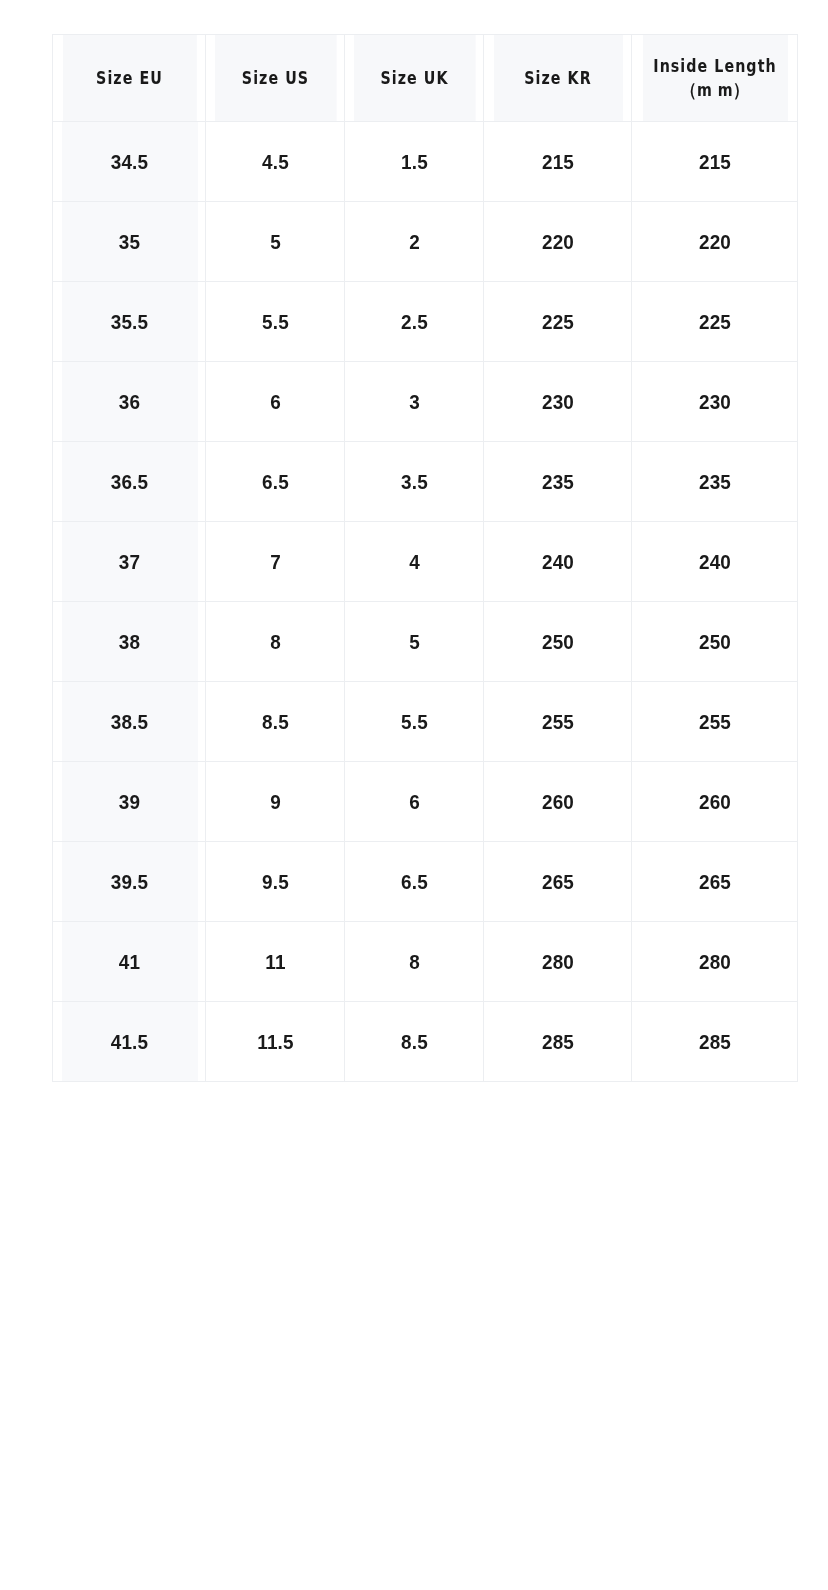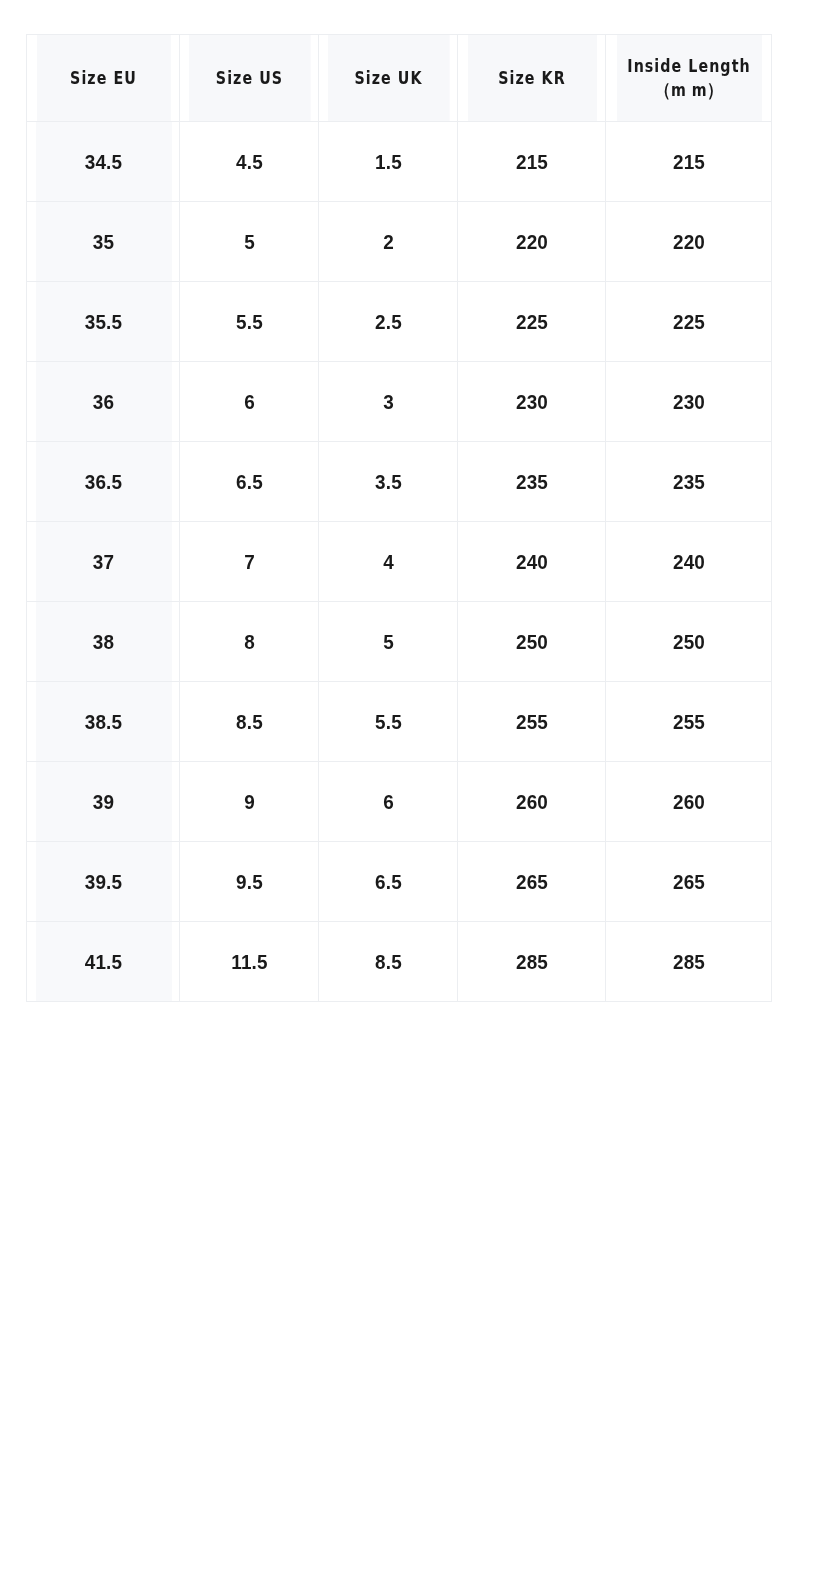--- a/index.html
+++ b/index.html
@@ -15,21 +15,21 @@
   }
   .page {
     position: relative;
     width: 828px;
     height: 1590px;
     background: #ffffff;
     overflow: hidden;
   }
   .table-wrap {
     position: absolute;
-    left: 26px;
+    left: 52px;
     top: 34px;
     width: 745px;
   }
   table.size-table {
     width: 745px;
     border-collapse: collapse;
     table-layout: fixed;
     background: #ffffff;
   }
   table.size-table col.c0 { width: 153px; }
@@ -174,20 +174,27 @@
             <td>260</td>
           </tr>
           <tr>
             <td class="col-eu">39.5</td>
             <td>9.5</td>
             <td>6.5</td>
             <td>265</td>
             <td>265</td>
           </tr>
           <tr>
+            <td class="col-eu">41</td>
+            <td>11</td>
+            <td>8</td>
+            <td>280</td>
+            <td>280</td>
+          </tr>
+          <tr>
             <td class="col-eu">41.5</td>
             <td>11.5</td>
             <td>8.5</td>
             <td>285</td>
             <td>285</td>
           </tr>
         </tbody>
     </table>
   </div>
 </div>

